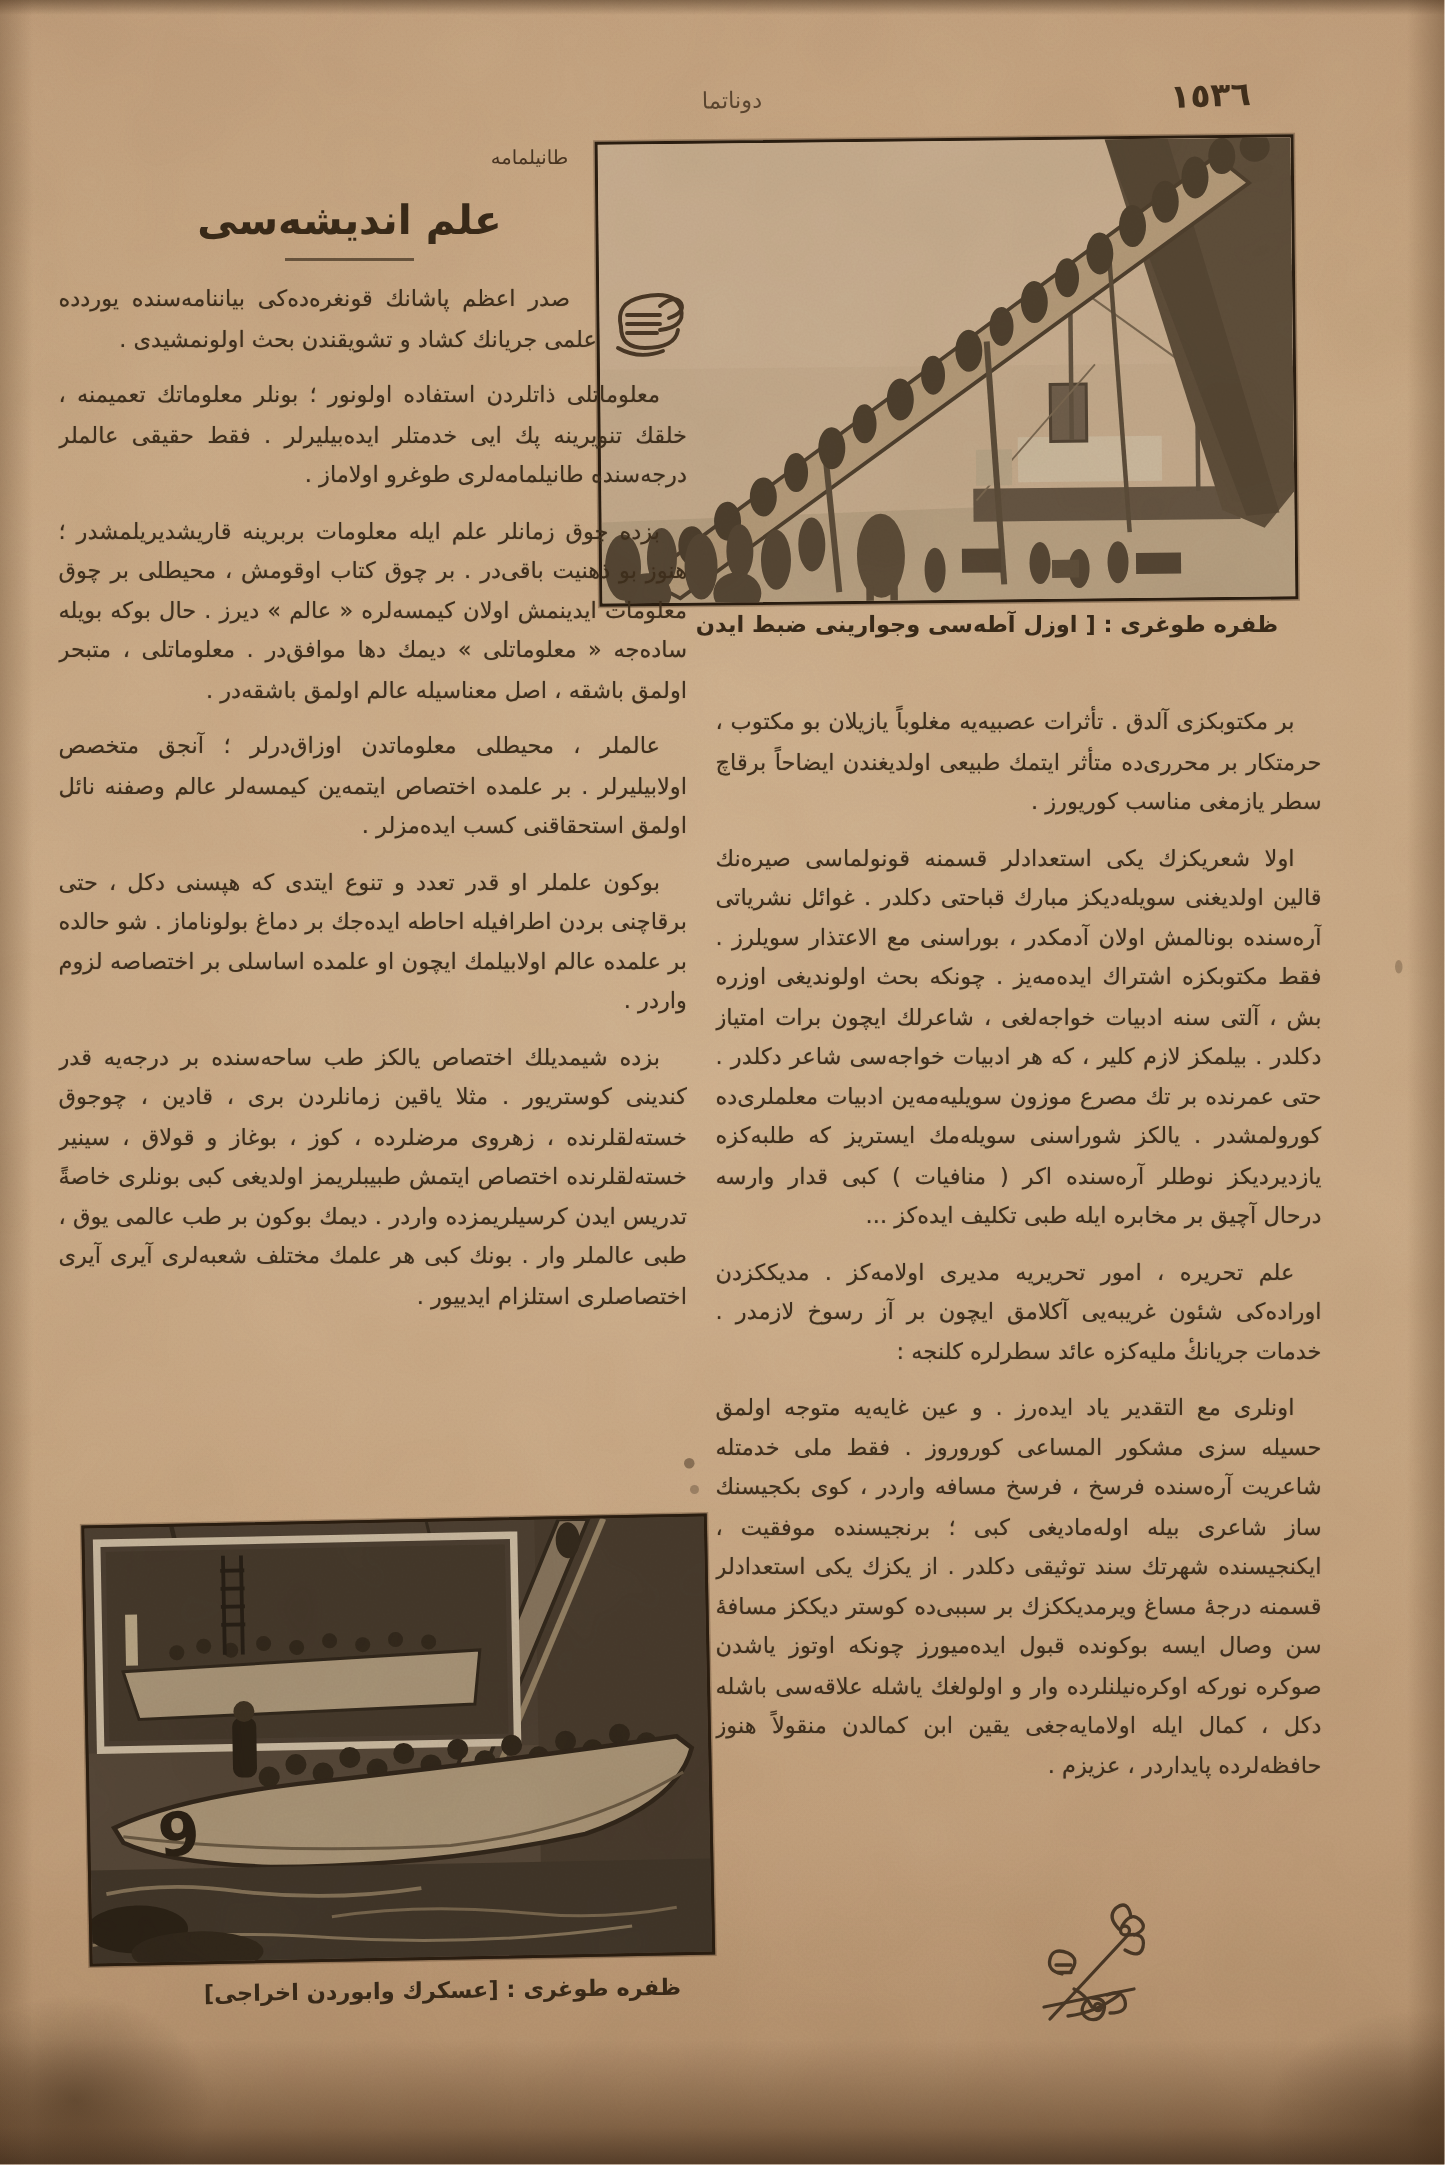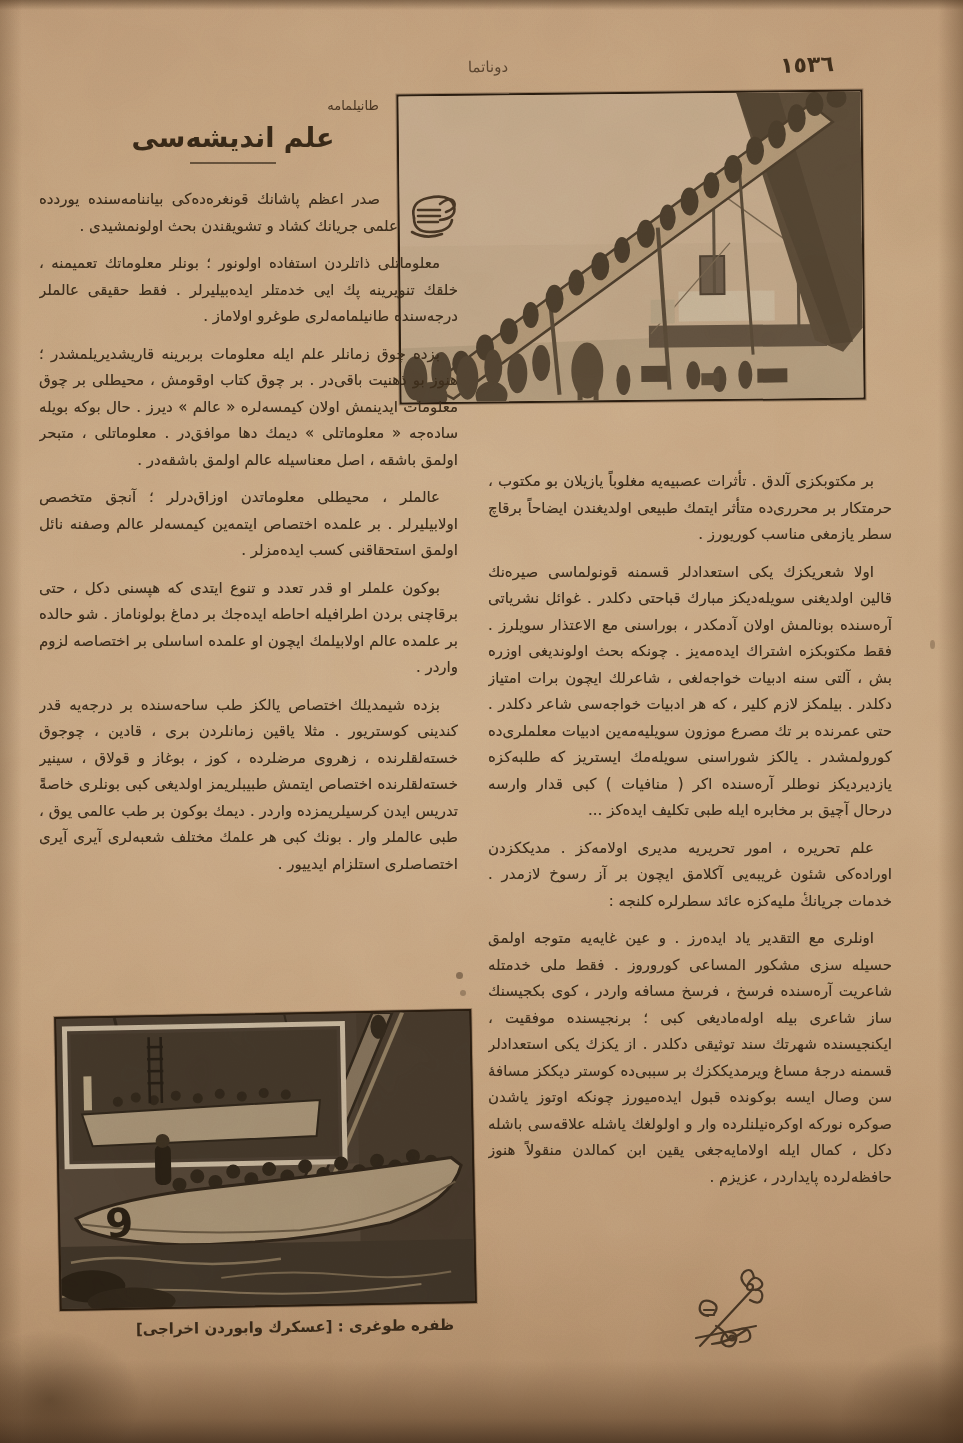--- a/index.html
+++ b/index.html
@@ -11,29 +11,29 @@
     font-family:"DejaVu Sans",sans-serif;
     color:#3c2c1b;
   }
   .abs{position:absolute;}
   
   .masthead{top:58px;left:408px;width:160px;text-align:center;font-size:15px;
     color:#4a3622;letter-spacing:1px;opacity:.85;transform:rotate(-1deg);}
   .pagenum{top:52px;left:762px;width:90px;text-align:center;font-size:22px;font-weight:bold;
     color:#42301c;transform:rotate(-2deg);}
   .section-label{top:98px;left:298px;width:110px;font-size:13px;color:#4a3622;text-align:center;}
-  .article-title{top:122px;left:108px;width:250px;text-align:center;font-size:27px;font-weight:bold;
+  .article-title{top:132px;left:108px;width:250px;text-align:center;font-size:27px;font-weight:bold;
     color:#3a2a18;}
   .title-rule{width:86px;height:2px;background:#4a3826;margin:9px auto 0 auto;opacity:.75;}
   
   .col{direction:rtl;text-align:justify;font-size:15px;line-height:26.5px;color:#40301d;
     overflow:hidden;text-shadow:0 0 .6px rgba(64,48,29,.55);}
   .col p{margin:0 0 11px 0;text-indent:18px;}
   .col-left{top:186px;left:39px;width:419px;height:824px;}
-  .col-right{top:468px;left:488px;width:404px;height:796px;}
+  .col-right{top:468px;left:477px;width:404px;height:796px;}
   .initial{float:right;width:52px;height:56px;margin:2px 0 2px 8px;}
   
   .photo{overflow:hidden;border:2px solid #2a1d10;box-shadow:0 0 0 1px rgba(90,66,42,.4);}
   .photo-top{top:92px;left:398px;width:462px;height:306px;transform:rotate(-.6deg);background:#c6ae92;}
   .photo-bottom{top:1013px;left:57px;width:413px;height:290px;transform:rotate(-1.1deg);background:#57483a;}
   .caption{direction:rtl;text-align:center;font-size:15px;font-weight:bold;color:#3a2a18;line-height:23px;}
   .caption-top{top:405px;left:448px;width:420px;}
   .caption-bottom{top:1316px;left:100px;width:390px;transform:rotate(-.8deg);}
   
   .flower{top:1260px;left:686px;width:84px;height:100px;}
@@ -132,20 +132,21 @@
 
     <rect x="240" y="272" width="26" height="16" fill="#3d3124"></rect>
     <rect x="356" y="276" width="30" height="14" fill="#3d3124"></rect>
     <rect x="300" y="280" width="18" height="12" fill="#4a3c2d"></rect>
 
     <rect x="0" y="0" width="462" height="306" fill="#c2a782" opacity=".18"></rect>
   </svg>
 </div>
 
 <div class="abs caption caption-top">
+  <div>ظفره طوغرى : [ اوزل آطه‌سى وجوارينى ضبط ايدن</div>
 </div>
 
 <div class="abs col col-left">
   <p>
     <svg class="initial" viewBox="0 0 52 56">
       <g fill="none" stroke="#4a3826" stroke-width="2.6" stroke-linecap="round">
         <path d="M8 30 q-4 -16 14 -20 q22 -5 26 8 q3 12 -14 14"></path>
         <path d="M8 30 q0 14 16 14 q20 0 22 -12"></path>
         <path d="M34 16 q10 -8 14 -2 q3 6 -8 10"></path>
         <path d="M12 22 h22 M12 28 h22 M12 34 h20"></path>

